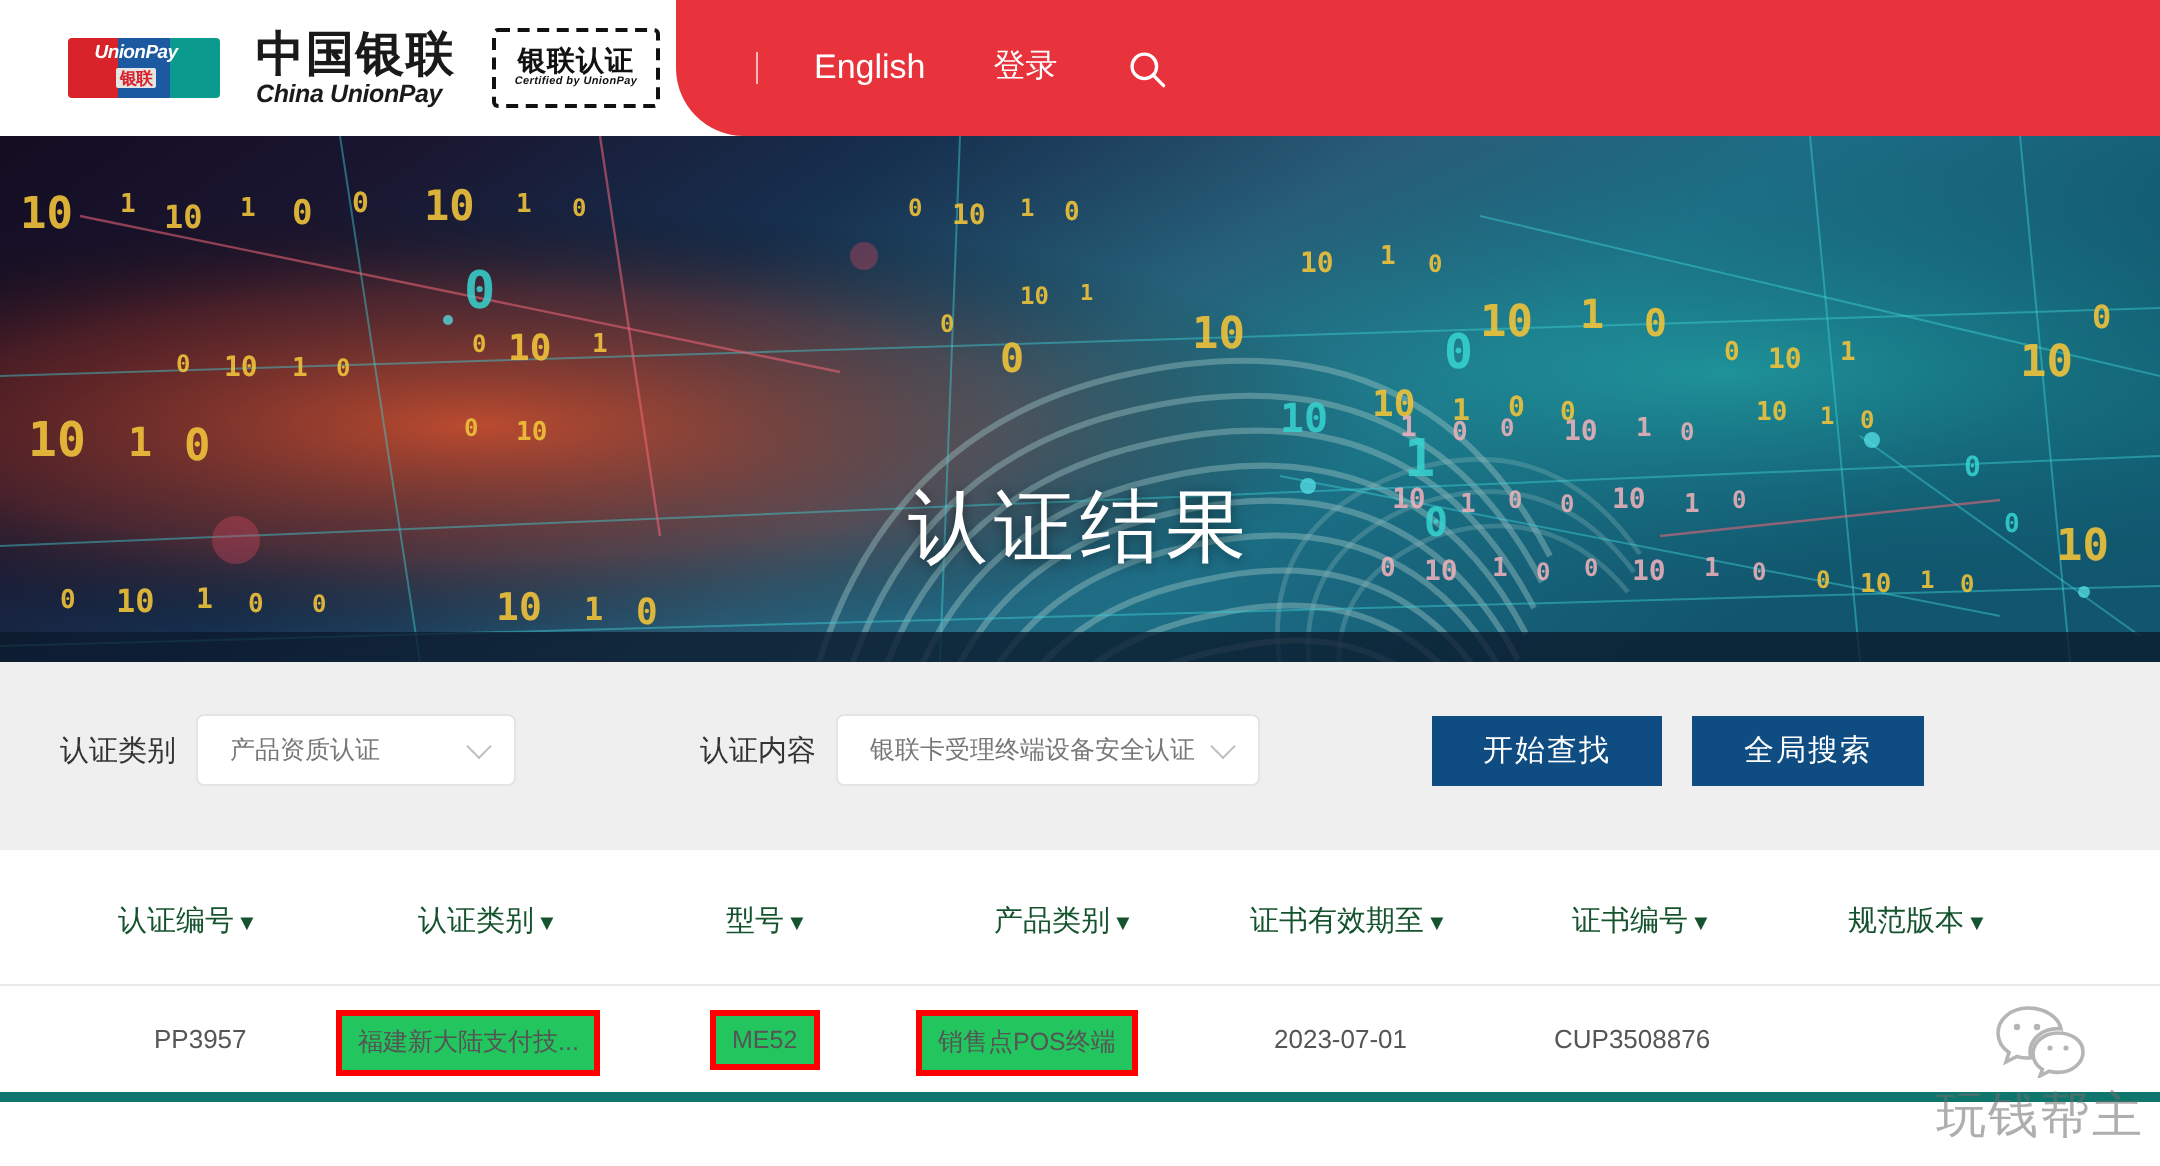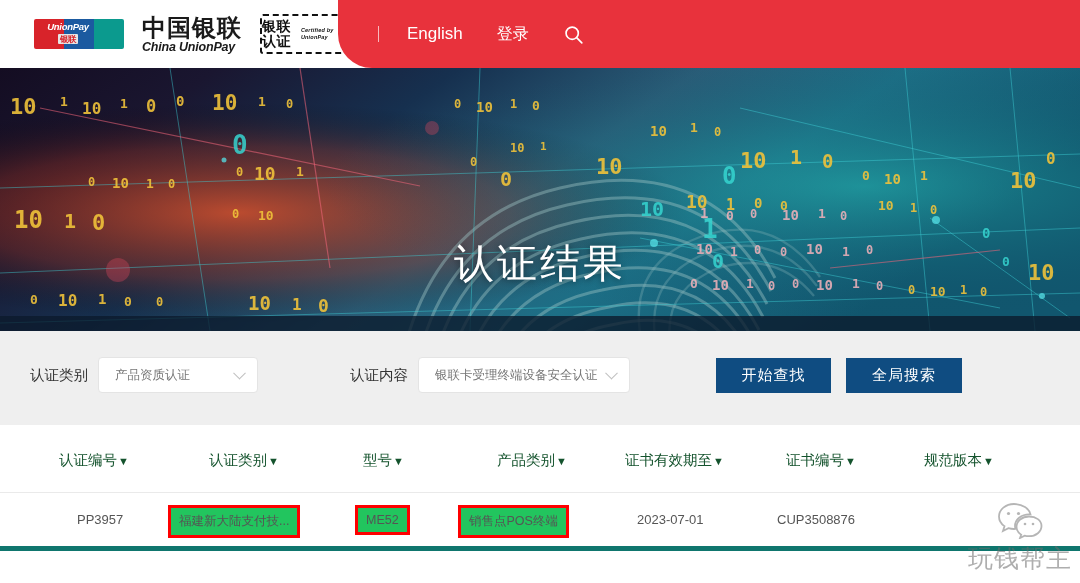--- a/index.html
+++ b/index.html
@@ -15,21 +15,21 @@
   .header {
     position:absolute; top:0; left:0; width:1080px; height:68px;
     background:#ffffff; z-index:30;
   }
   .logo-zone {
     position:absolute; left:34px; top:11px; height:46px;
     display:flex; align-items:center; gap:18px;
   }
   
   .up-mark {
-    position:relative; width:90px; height:30px; border-radius:2px;
+    position:relative; width:76px; height:30px; border-radius:2px;
     overflow:hidden; display:flex; flex-shrink:0;
   }
   .up-mark .s1{ width:33%; height:100%; background:#d8232a; }
   .up-mark .s2{ width:34%; height:100%; background:#1b5aa0; }
   .up-mark .s3{ width:33%; height:100%; background:#0b9a8e; }
   .up-mark .up-txt {
     position:absolute; left:0; top:2px; width:68px; text-align:center;
     color:#fff; font-size:9.5px; font-weight:bold; font-style:italic;
     letter-spacing:-0.3px; line-height:11px; font-family:"Liberation Sans", sans-serif;
   }
@@ -45,21 +45,21 @@
     font-size:24px; font-weight:bold; color:#1a1a1a; line-height:25px;
     letter-spacing:1px; white-space:nowrap;
   }
   .brand-en {
     font-size:12.5px; font-weight:bold; font-style:italic; color:#1a1a1a;
     line-height:14px; letter-spacing:-0.2px; white-space:nowrap;
   }
   .cert-mark {
     position:relative; width:84px; height:40px; flex-shrink:0;
     border:2.5px dashed #111; border-radius:3px;
-    display:flex; align-items:center; justify-content:center;
+    display:flex; flex-direction:column; align-items:center; justify-content:center;
   }
   .cert-mark .c1 { font-size:14px; font-weight:bold; color:#111; letter-spacing:0.5px; line-height:15px; }
   .cert-mark .c2 { font-size:5.5px; font-weight:bold; font-style:italic; color:#111; letter-spacing:0.2px; line-height:7px; }
   .ipv6 { display:flex; flex-direction:column; align-items:center; gap:2px; flex-shrink:0; }
   .ipv6 .lbl { font-size:7px; color:#555; letter-spacing:0.5px; line-height:8px; }
   .ipv6 .pill {
     border:1px solid #e2536b; color:#e2536b; border-radius:9px;
     font-size:9px; font-weight:bold; padding:1px 7px; line-height:11px;
     font-family:"Liberation Sans", sans-serif;
   }

